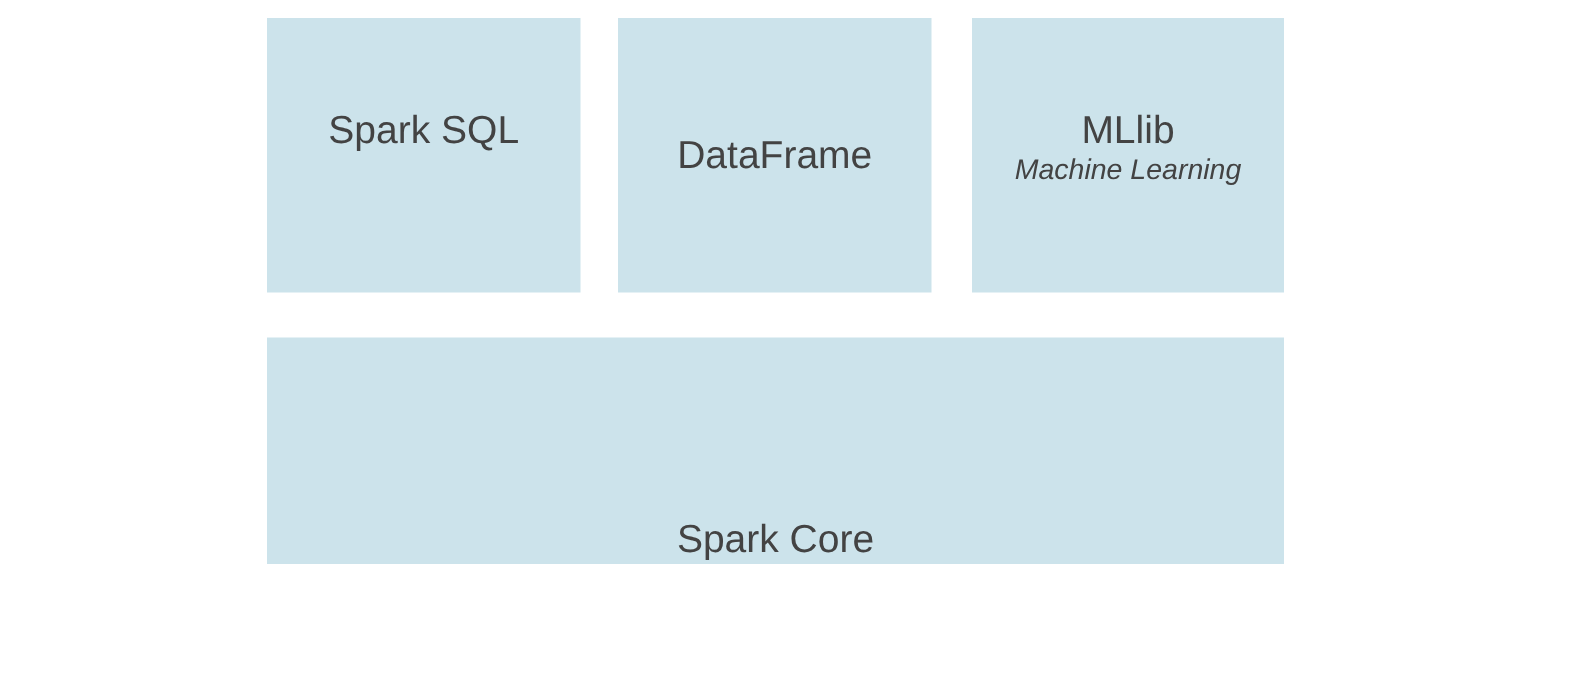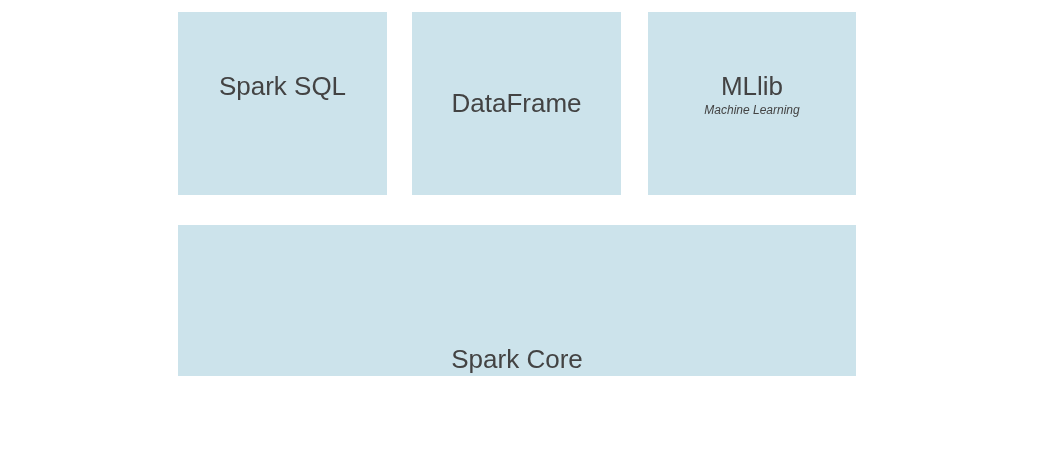--- a/index.html
+++ b/index.html
@@ -36,21 +36,21 @@
     line-height: 1.28;
     font-size: 26px;
     font-weight: 400;
     color: #434343;
   }
   .node-sublabel {
     display: block;
     text-align: center;
     white-space: nowrap;
     line-height: 1.2;
-    font-size: 12px;
+    font-size: 19px;
     font-style: italic;
     font-weight: 400;
     color: #434343;
   }
 
   
   #node-spark-sql {
     left: 178px;
     top: 12px;
     width: 209px;

